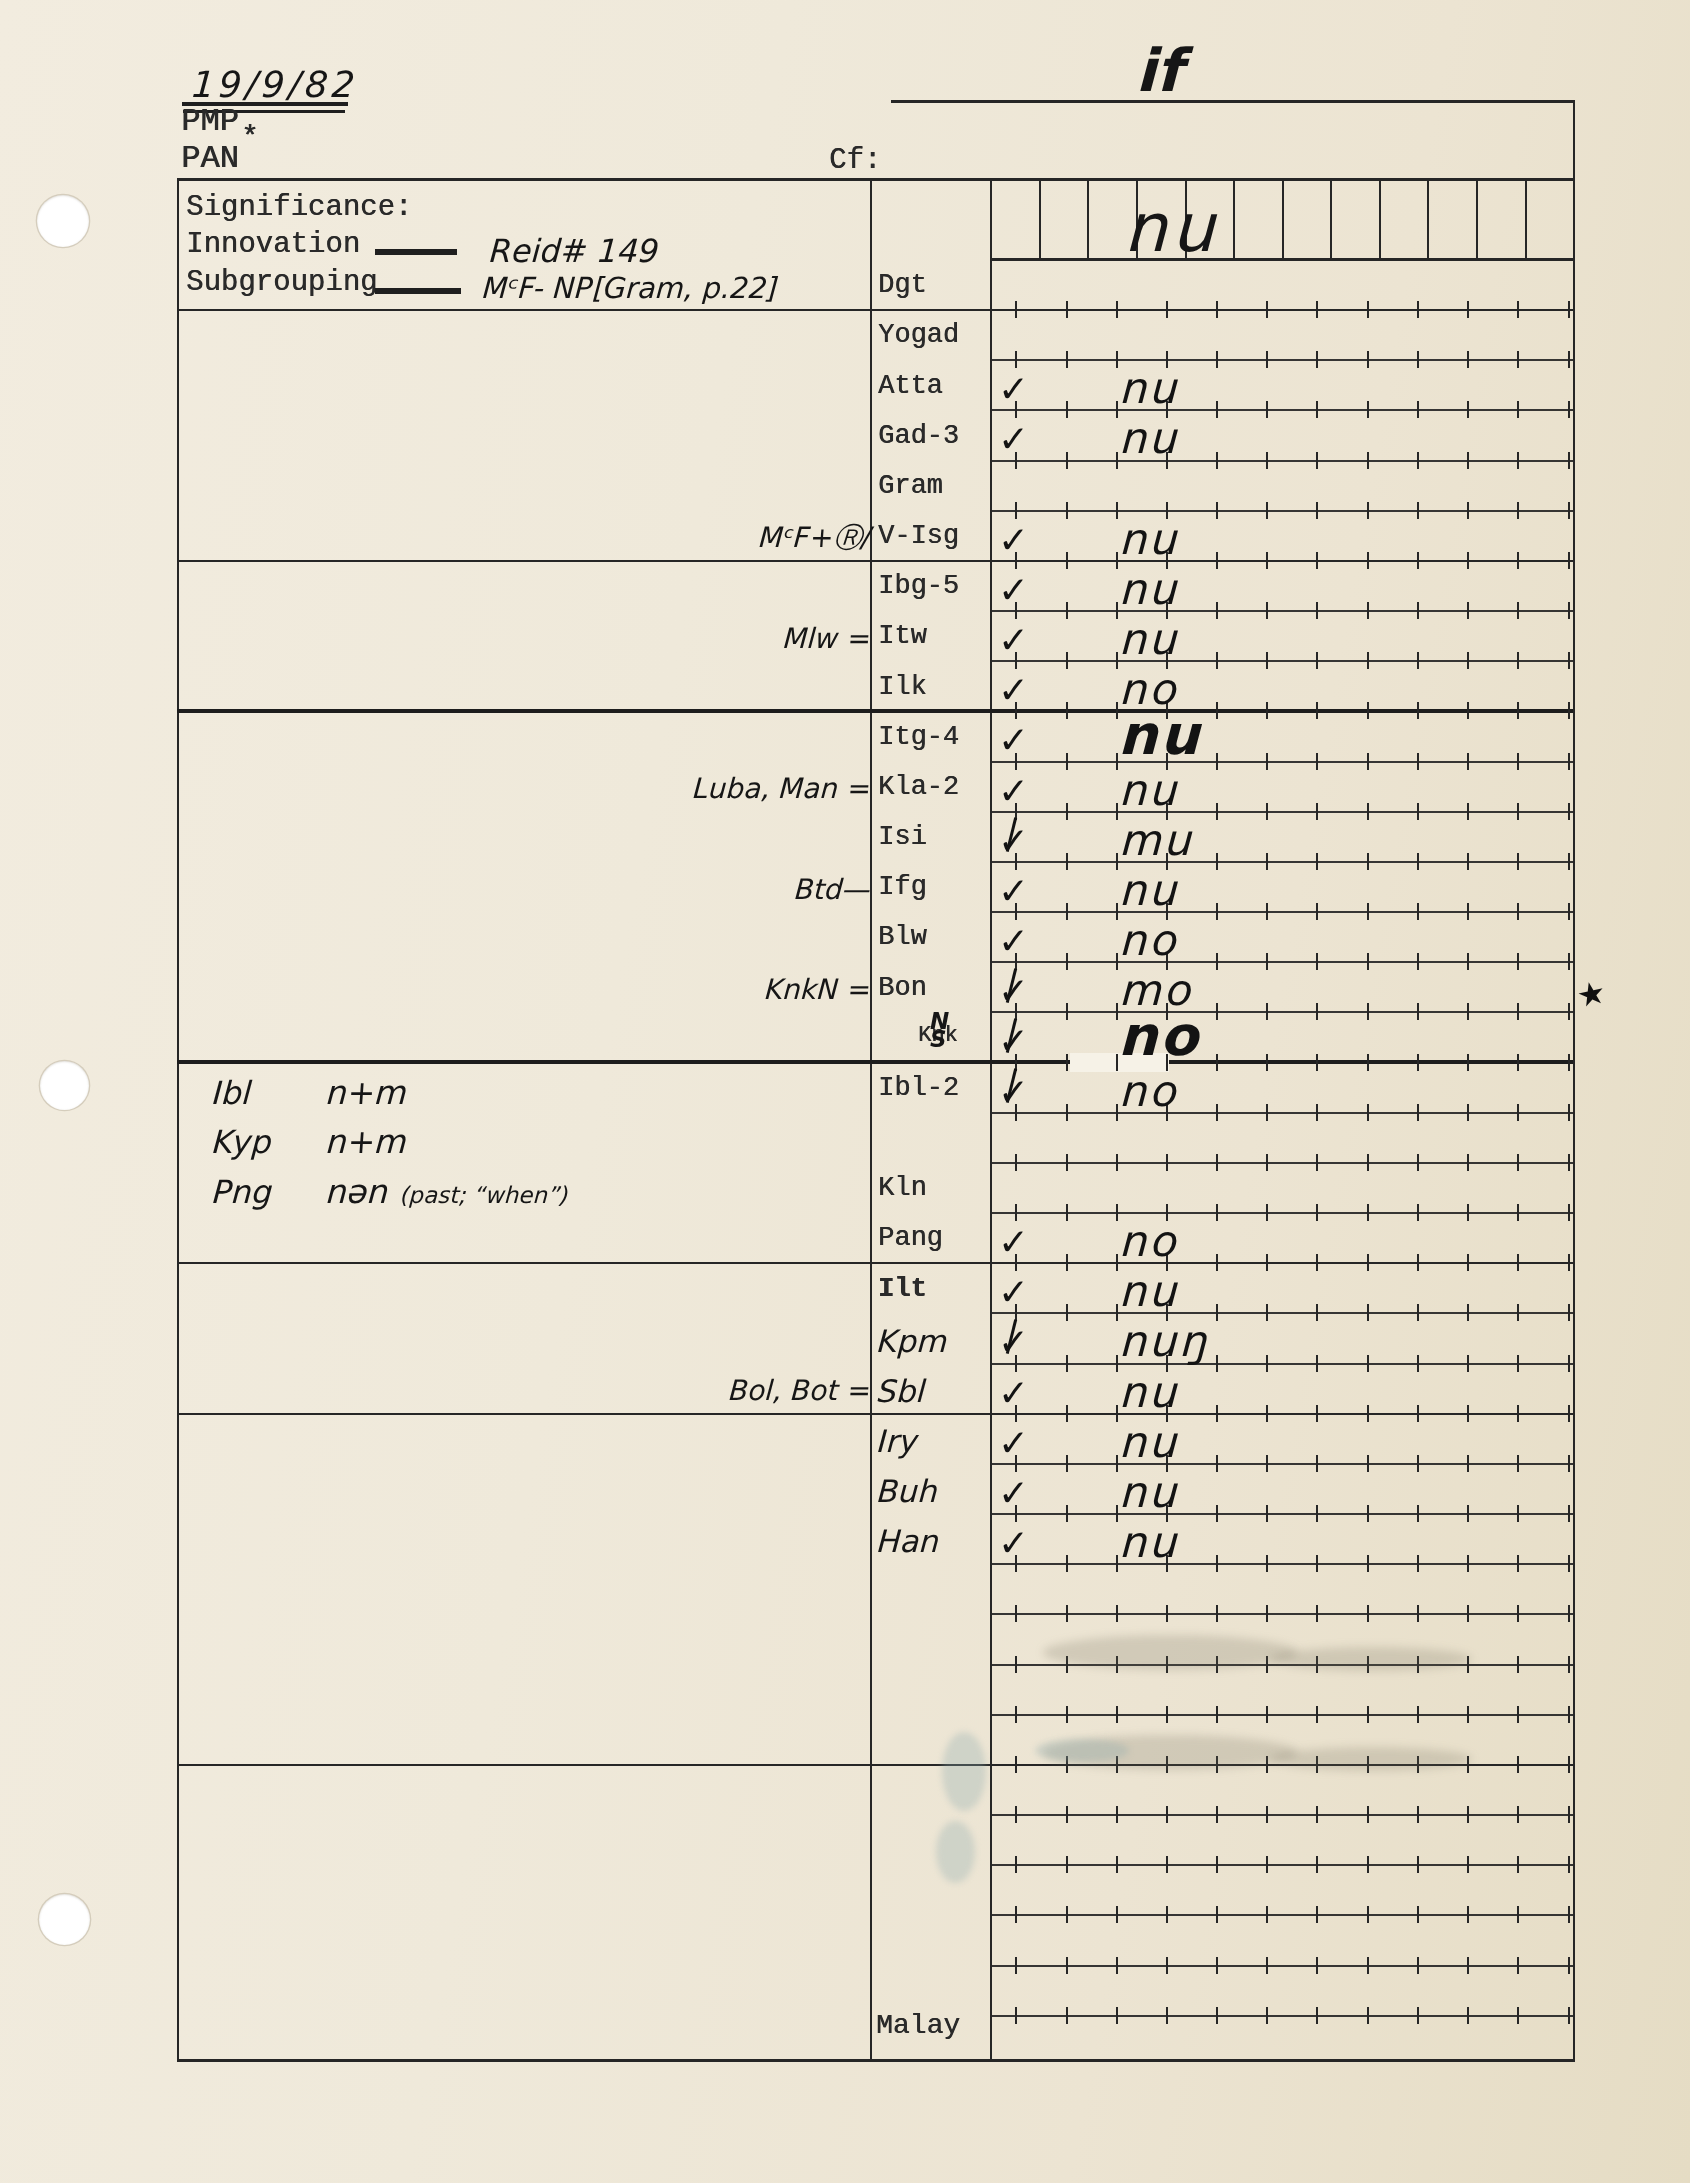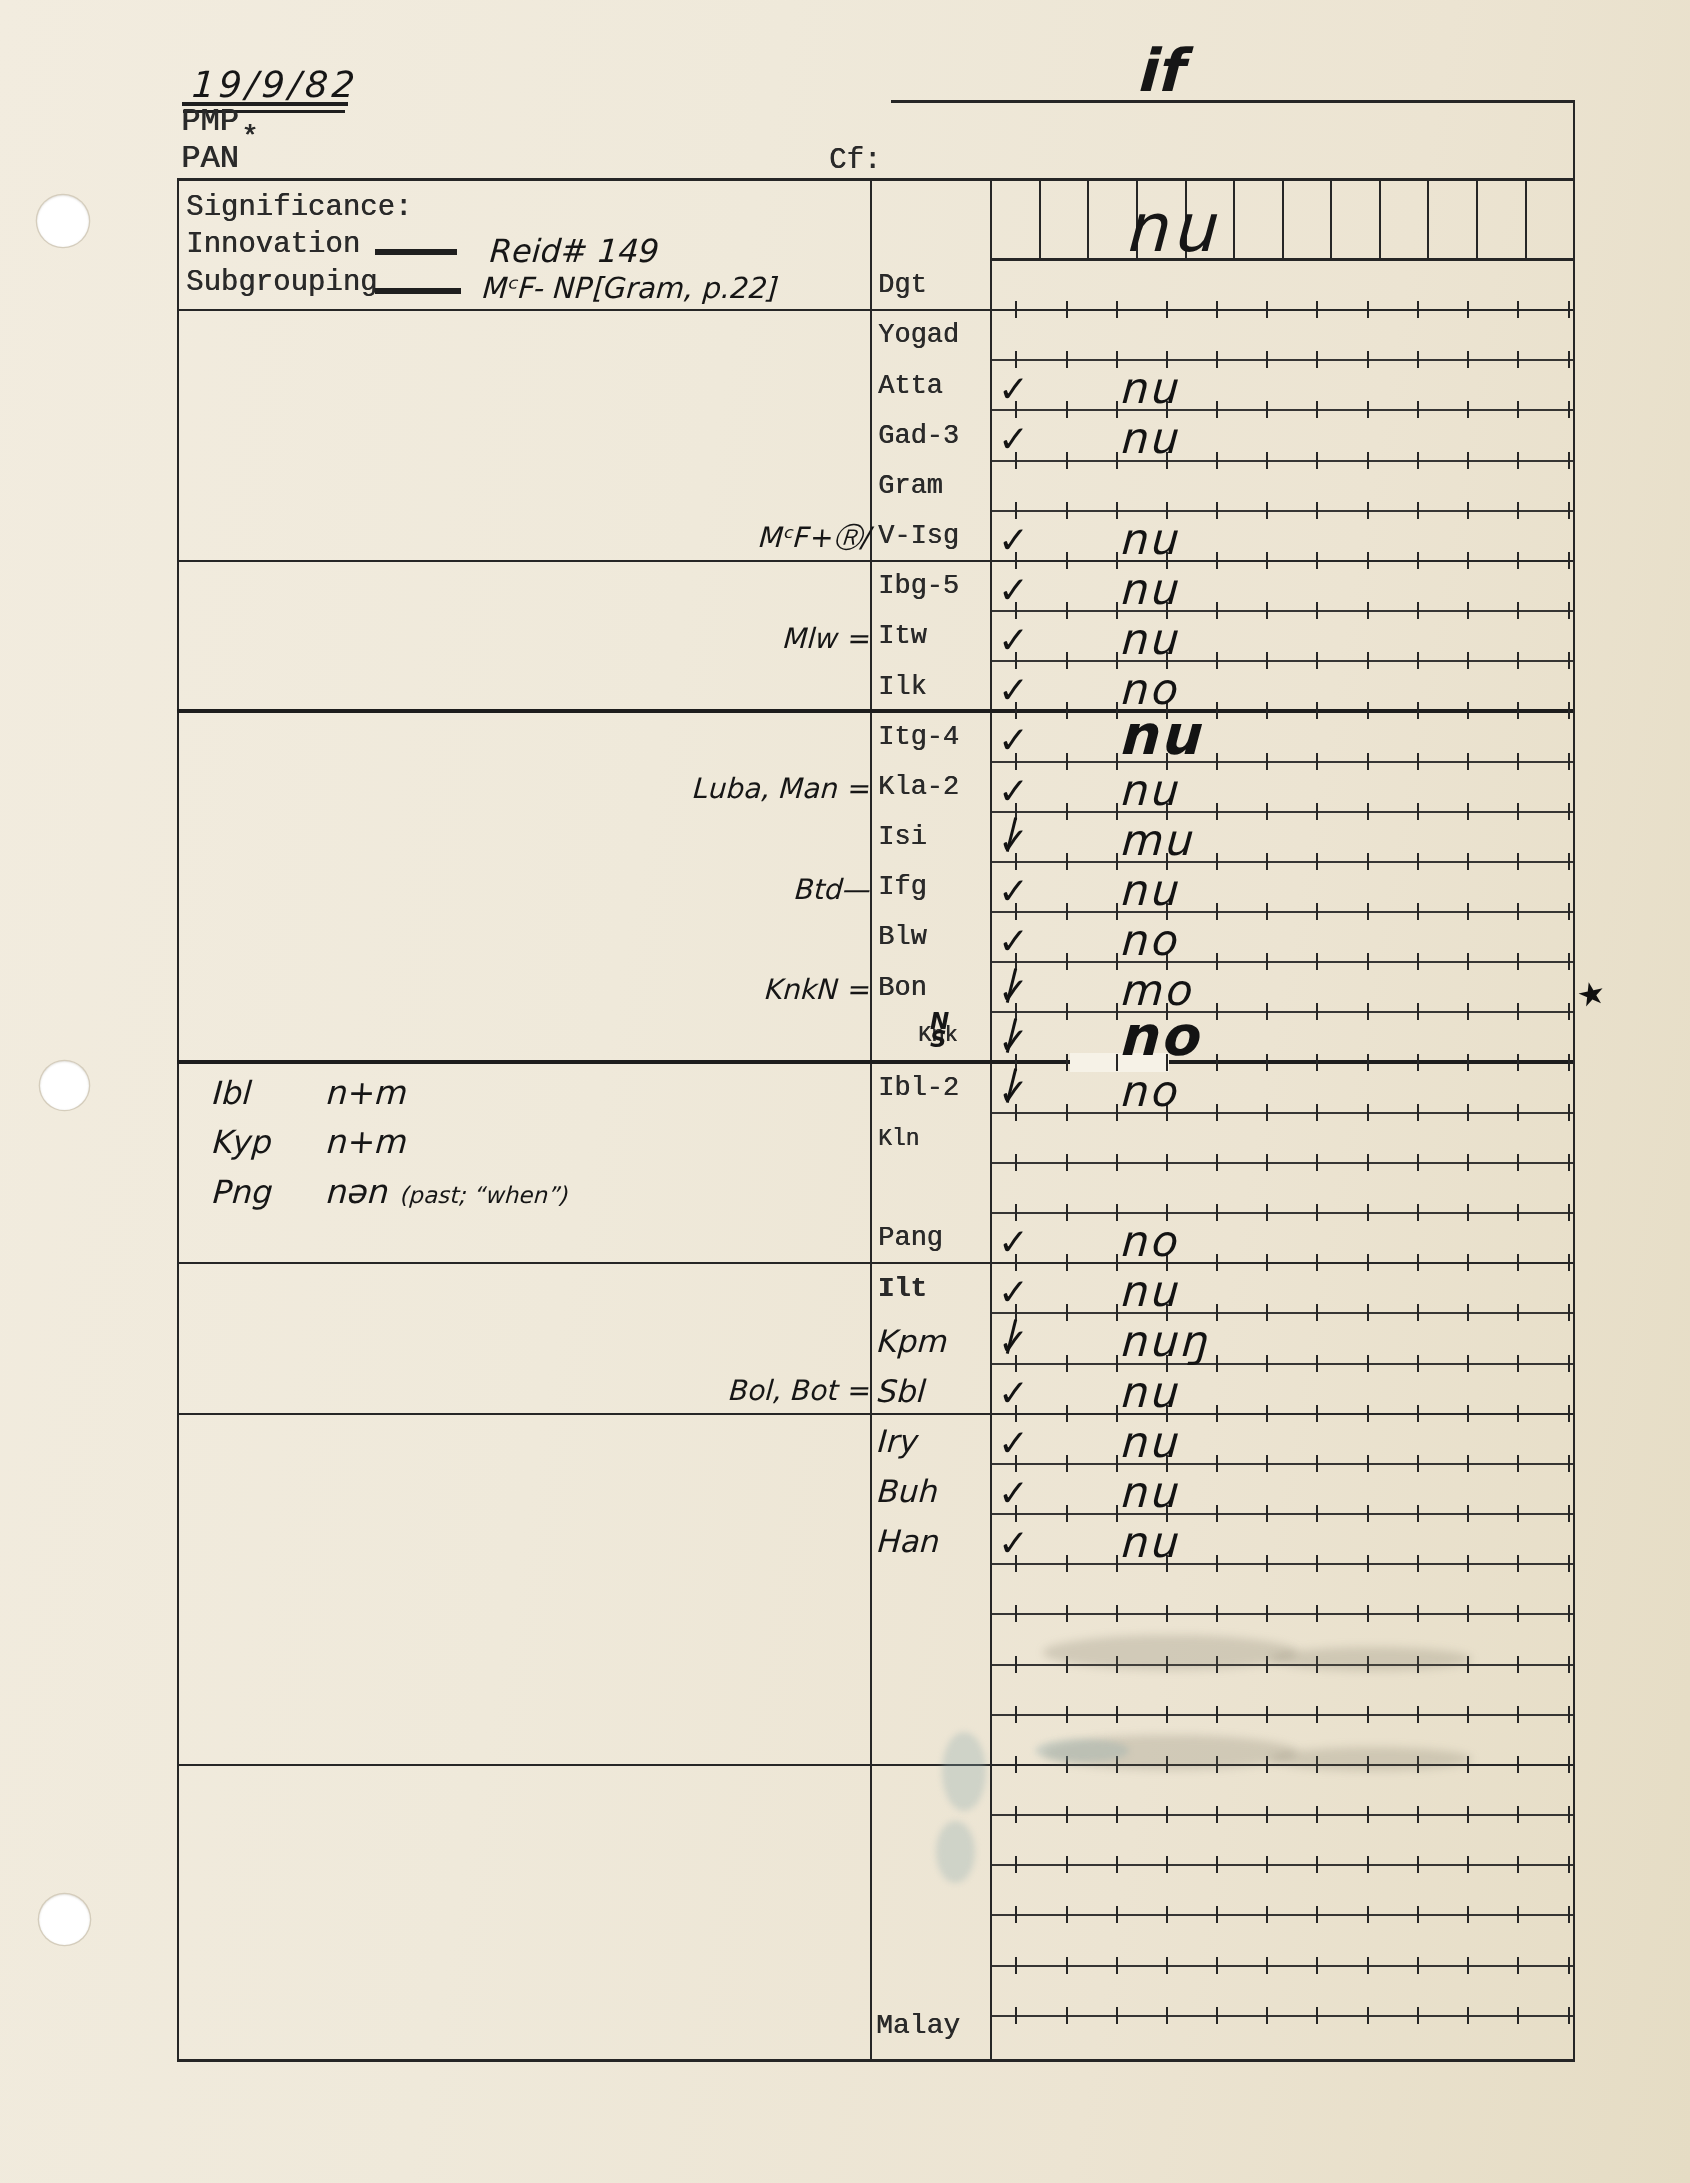--- a/index.html
+++ b/index.html
@@ -431,21 +431,21 @@
       <div class="tick" style="left: 1116px; top: 1204px;"></div>
       <div class="tick" style="left: 1166px; top: 1204px;"></div>
       <div class="tick" style="left: 1216px; top: 1204px;"></div>
       <div class="tick" style="left: 1266px; top: 1204px;"></div>
       <div class="tick" style="left: 1316px; top: 1204px;"></div>
       <div class="tick" style="left: 1367px; top: 1204px;"></div>
       <div class="tick" style="left: 1417px; top: 1204px;"></div>
       <div class="tick" style="left: 1467px; top: 1204px;"></div>
       <div class="tick" style="left: 1517px; top: 1204px;"></div>
       <div class="tick" style="left: 1568px; top: 1204px;"></div>
-      <div class="typed" style="left: 878px; top: 1128px; font-size: 23px;">Kln</div>
+      <div class="typed" style="left: 878px; top: 1175px; font-size: 27px;">Kln</div>
       <div class="hline" style="left: 177px; top: 1262px; width: 1396px;"></div>
       <div class="tick" style="left: 1015px; top: 1254px;"></div>
       <div class="tick" style="left: 1066px; top: 1254px;"></div>
       <div class="tick" style="left: 1116px; top: 1254px;"></div>
       <div class="tick" style="left: 1166px; top: 1254px;"></div>
       <div class="tick" style="left: 1216px; top: 1254px;"></div>
       <div class="tick" style="left: 1266px; top: 1254px;"></div>
       <div class="tick" style="left: 1316px; top: 1254px;"></div>
       <div class="tick" style="left: 1367px; top: 1254px;"></div>
       <div class="tick" style="left: 1417px; top: 1254px;"></div>

